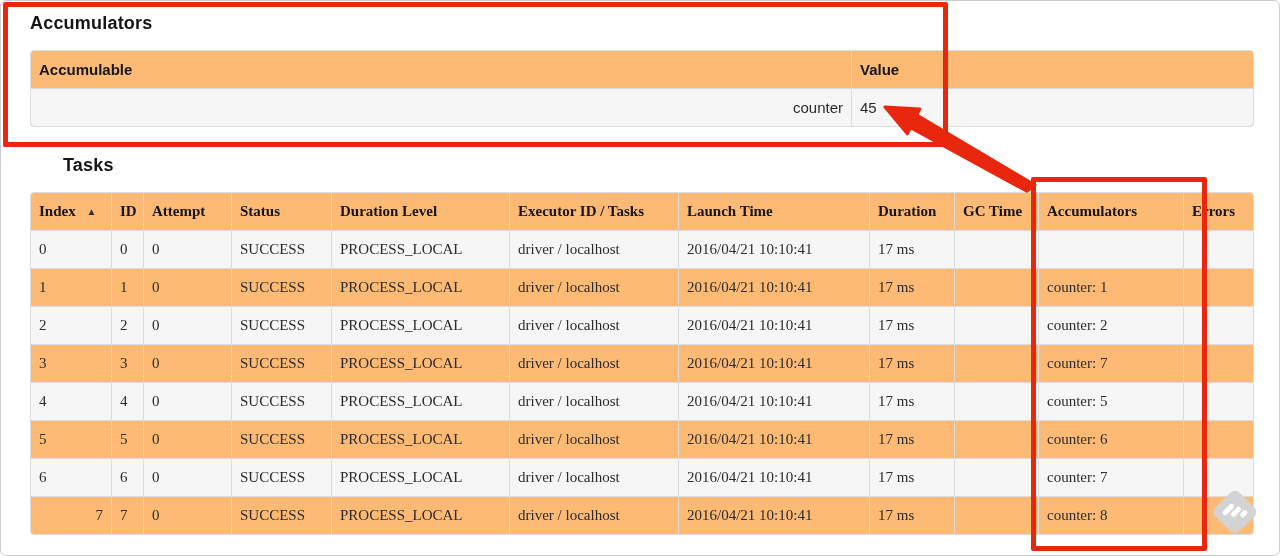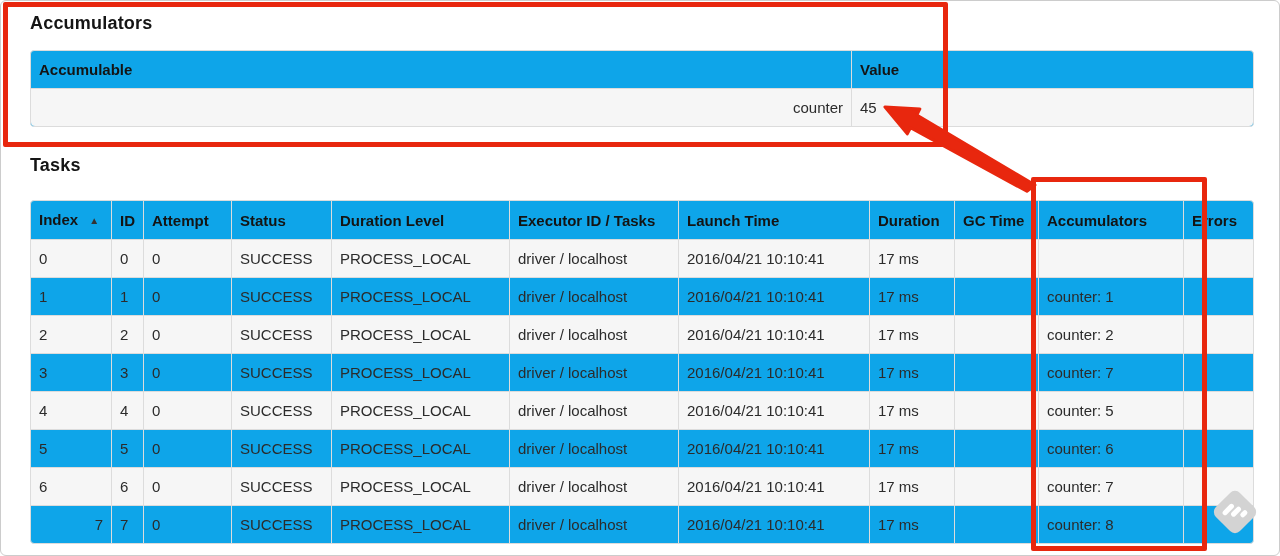--- a/index.html
+++ b/index.html
@@ -17,34 +17,34 @@
     border-radius:6px;
     pointer-events:none;
     z-index:60;
   }
   h2.section-title {
     position:absolute; left:30px; margin:0;
     font-size:18px; font-weight:bold; color:#151515;
     letter-spacing:0.2px;
   }
   #acc-title   { top:13px; }
-  #tasks-title { top:155px; }
+  #tasks-title { top:155px;margin-left:33px; }
 
   table.ui-table {
     position:absolute; left:30px;
     width:1222px;
     table-layout:fixed;
     border-collapse:separate; border-spacing:0;
-    background:#0ea5e9;
+    background:#fdba74;
     border:1px solid #dcdcdc;
     border-radius:4px;
     font-size:15px;
   }
   #acc-table   { top:50px; }
-  #tasks-table { top:200px; }
+  #tasks-table { top:192px;font-family:Liberation Serif, serif; }
 
   .ui-table th, .ui-table td {
     padding:8px;
     text-align:left;
     line-height:21px;
     border-left:1px solid #dcdcdc;
     border-top:1px solid #dcdcdc;
     white-space:nowrap;
     overflow:hidden;
     box-sizing:border-box;

